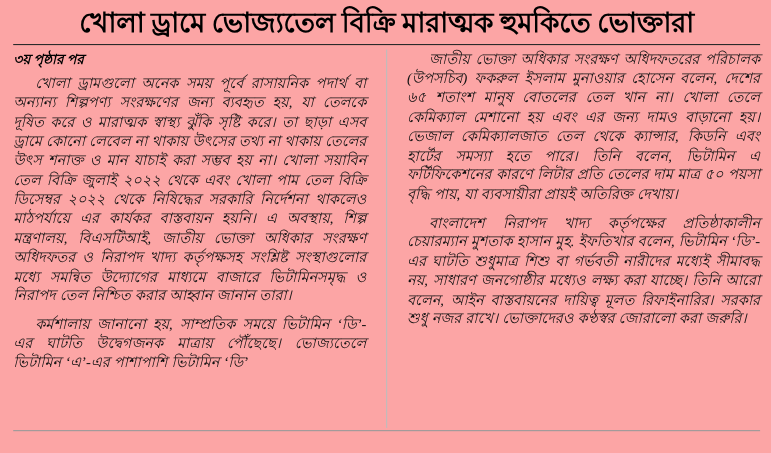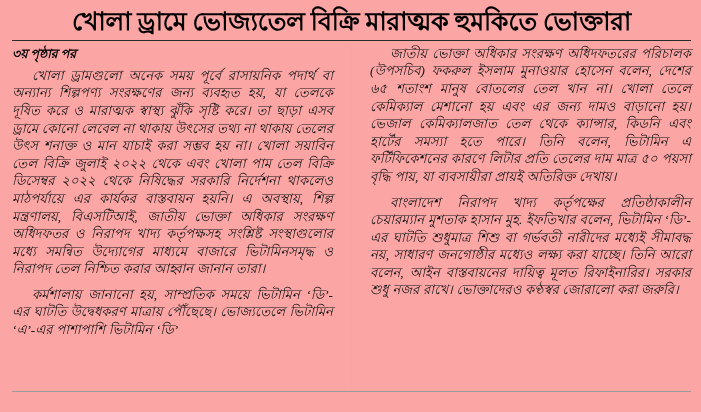--- a/index.html
+++ b/index.html
@@ -89,21 +89,21 @@
 
   <h1 class="headline">খোলা ড্রামে ভোজ্যতেল বিক্রি মারাত্মক হুমকিতে ভোক্তারা</h1>
 
   <hr class="rule">
 
   <div class="columns">
 
     <div class="col col-left">
       <div class="kicker">৩য় পৃষ্ঠার পর</div>
       <p class="body indent">খোলা ড্রামগুলো অনেক সময় পূর্বে রাসায়নিক পদার্থ বা অন্যান্য শিল্পপণ্য সংরক্ষণের জন্য ব্যবহৃত হয়, যা তেলকে দূষিত করে ও মারাত্মক স্বাস্থ্য ঝুঁকি সৃষ্টি করে। তা ছাড়া এসব ড্রামে কোনো লেবেল না থাকায় উৎসের তথ্য না থাকায় তেলের উৎস শনাক্ত ও মান যাচাই করা সম্ভব হয় না। খোলা সয়াবিন তেল বিক্রি জুলাই ২০২২ থেকে এবং খোলা পাম তেল বিক্রি ডিসেম্বর ২০২২ থেকে নিষিদ্ধের সরকারি নির্দেশনা থাকলেও মাঠপর্যায়ে এর কার্যকর বাস্তবায়ন হয়নি। এ অবস্থায়, শিল্প মন্ত্রণালয়, বিএসটিআই, জাতীয় ভোক্তা অধিকার সংরক্ষণ অধিদফতর ও নিরাপদ খাদ্য কর্তৃপক্ষসহ সংশ্লিষ্ট সংস্থাগুলোর মধ্যে সমন্বিত উদ্যোগের মাধ্যমে বাজারে ভিটামিনসমৃদ্ধ ও নিরাপদ তেল নিশ্চিত করার আহ্বান জানান তারা।</p>
-      <p class="body indent">কর্মশালায় জানানো হয়, সাম্প্রতিক সময়ে ভিটামিন ‘ডি’-এর ঘাটতি উদ্বেধকরণ মাত্রায় পৌঁছেছে। ভোজ্যতেলে ভিটামিন ‘এ’-এর পাশাপাশি ভিটামিন ‘ডি’</p>
+      <p class="body indent">কর্মশালায় জানানো হয়, সাম্প্রতিক সময়ে ভিটামিন ‘ডি’-এর ঘাটতি উদ্বেগজনক মাত্রায় পৌঁছেছে। ভোজ্যতেলে ভিটামিন ‘এ’-এর পাশাপাশি ভিটামিন ‘ডি’</p>
     </div>
 
     <div class="col-divider"></div>
 
     <div class="col col-right">
       <p class="body indent">জাতীয় ভোক্তা অধিকার সংরক্ষণ অধিদফতরের পরিচালক (উপসচিব) ফকরুল ইসলাম মুনাওয়ার হোসেন বলেন, দেশের ৬৫ শতাংশ মানুষ বোতলের তেল খান না। খোলা তেলে কেমিক্যাল মেশানো হয় এবং এর জন্য দামও বাড়ানো হয়। ভেজাল কেমিক্যালজাত তেল থেকে ক্যান্সার, কিডনি এবং হার্টের সমস্যা হতে পারে। তিনি বলেন, ভিটামিন এ ফর্টিফিকেশনের কারণে লিটার প্রতি তেলের দাম মাত্র ৫০ পয়সা বৃদ্ধি পায়, যা ব্যবসায়ীরা প্রায়ই অতিরিক্ত দেখায়।</p>
       <p class="body indent">বাংলাদেশ নিরাপদ খাদ্য কর্তৃপক্ষের প্রতিষ্ঠাকালীন চেয়ারম্যান মুশতাক হাসান মুহ. ইফতিখার বলেন, ভিটামিন ‘ডি’-এর ঘাটতি শুধুমাত্র শিশু বা গর্ভবতী নারীদের মধ্যেই সীমাবদ্ধ নয়, সাধারণ জনগোষ্ঠীর মধ্যেও লক্ষ্য করা যাচ্ছে। তিনি আরো বলেন, আইন বাস্তবায়নের দায়িত্ব মূলত রিফাইনারির। সরকার শুধু নজর রাখে। ভোক্তাদেরও কণ্ঠস্বর জোরালো করা জরুরি।</p>
     </div>
 
   </div>

